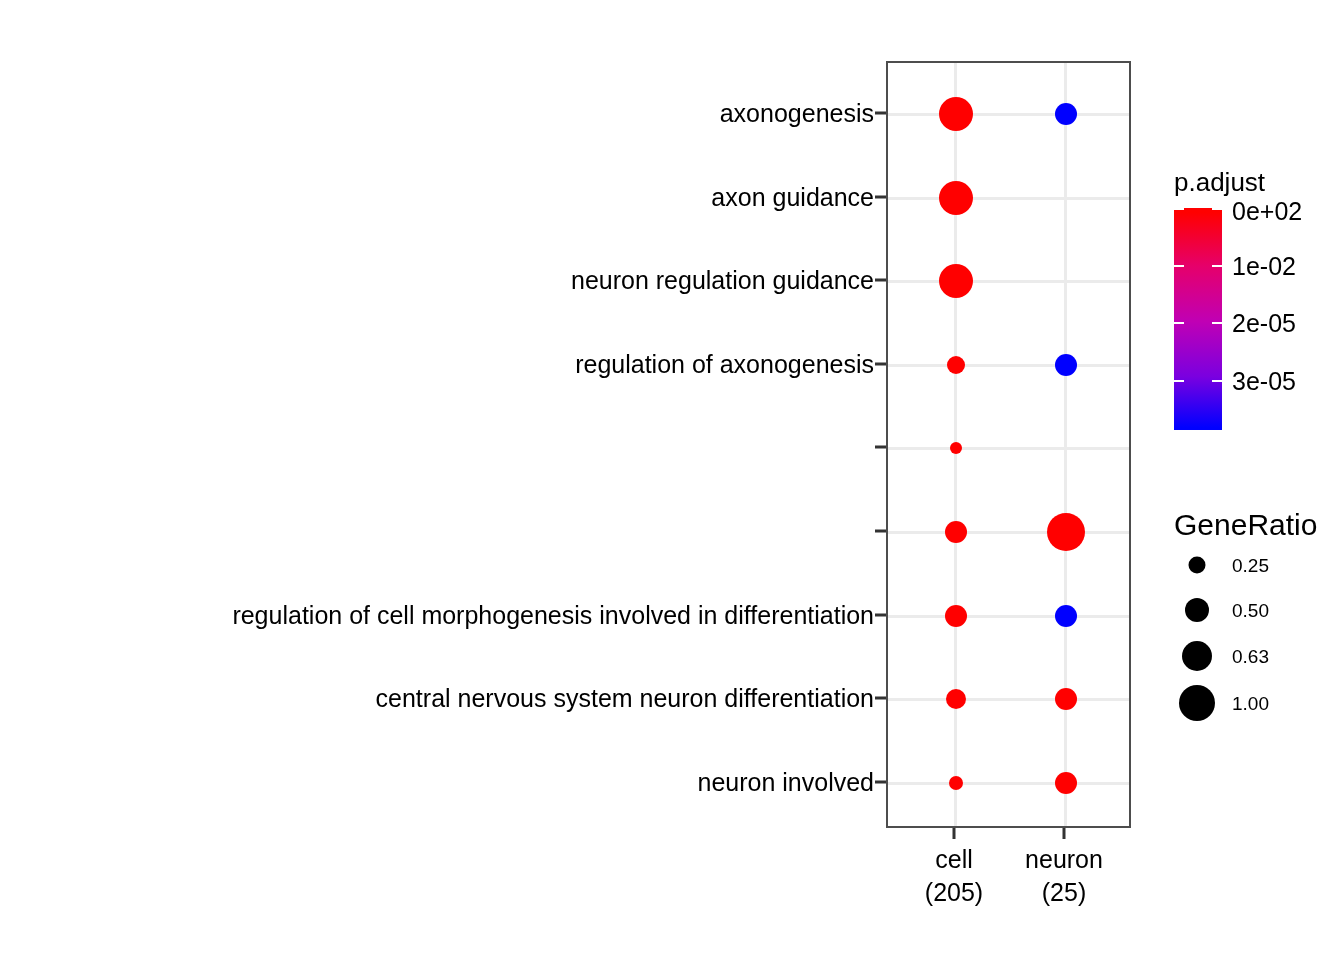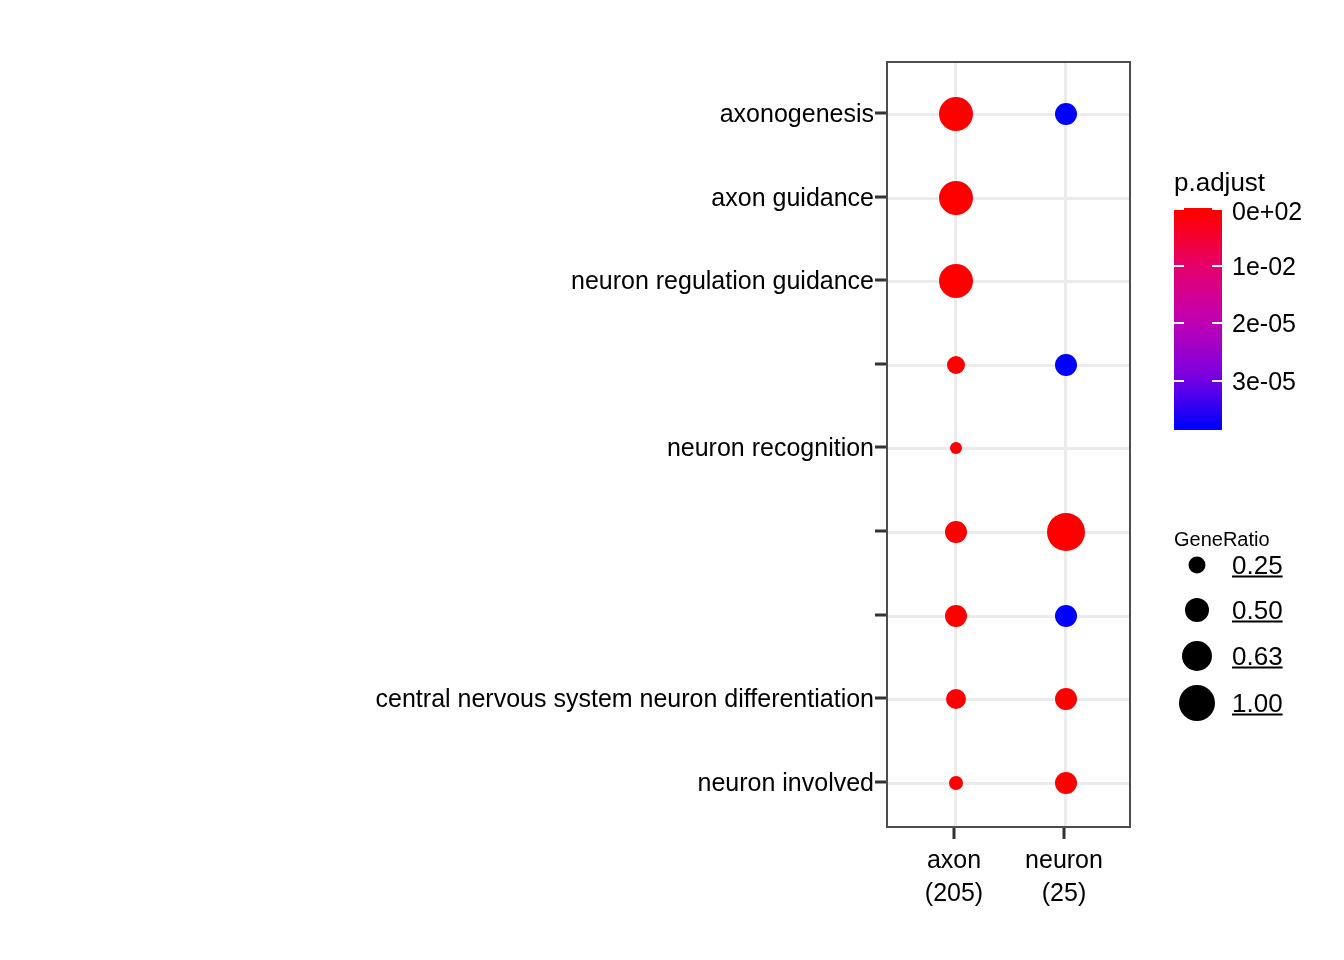--- a/index.html
+++ b/index.html
@@ -124,61 +124,61 @@
     left: 1232px;
     font-size: 25px;
     line-height: 25px;
     transform: translateY(-50%);
     white-space: nowrap;
   }
 
   #legend-generatio-title {
     position: absolute;
     left: 1174px;
-    top: 524px;
-    font-size: 20px;
+    top: 510px;
+    font-size: 30px;
     line-height: 30px;
     white-space: nowrap;
   }
   .gr-dot {
     position: absolute;
     left: 1197px;
     background: #000000;
     border-radius: 50%;
     transform: translate(-50%, -50%);
   }
   .gr-label {
     position: absolute;
     left: 1232px;
-    font-size: 26px;
+    font-size: 19px;
     line-height: 25px;
     transform: translateY(-50%);
     white-space: nowrap;
-    text-decoration: underline;
   }
 </style>
 </head>
 <body>
 
 <div id="root">
 
   <div class="ytick" style="top:113px"></div>
   <div class="ytick" style="top:197px"></div>
   <div class="ytick" style="top:280px"></div>
   <div class="ytick" style="top:364px"></div>
   <div class="ytick" style="top:447px"></div>
   <div class="ytick" style="top:531px"></div>
   <div class="ytick" style="top:615px"></div>
   <div class="ytick" style="top:698px"></div>
   <div class="ytick" style="top:782px"></div>
 
   <div class="ylab" style="top:113px; right:470px">axonogenesis</div>
   <div class="ylab" style="top:197px; right:470px">axon guidance</div>
   <div class="ylab" style="top:280px; right:470px">neuron regulation guidance</div>
-  <div class="ylab" style="top:447px; right:470px">neuron recognition</div>
+  <div class="ylab" style="top:364px; right:470px">regulation of axonogenesis</div>
+  <div class="ylab" style="top:615px; right:470px">regulation of cell morphogenesis involved in differentiation</div>
   <div class="ylab" style="top:698px; right:470px">central nervous system neuron differentiation</div>
   <div class="ylab" style="top:782px; right:470px">neuron involved</div>
 
   <div id="panel">
 
     <div class="hgrid" style="top:50px"></div>
     <div class="hgrid" style="top:134px"></div>
     <div class="hgrid" style="top:217px"></div>
     <div class="hgrid" style="top:301px"></div>
     <div class="hgrid" style="top:384px"></div>
@@ -212,21 +212,21 @@
     <div class="dot" style="left:178px; top:636px; width:22px; height:22px; background:#ff0000;"></div>
 
     <div class="dot" style="left:68px;  top:720px; width:14px; height:14px; background:#ff0000;"></div>
     <div class="dot" style="left:178px; top:720px; width:22px; height:22px; background:#ff0000;"></div>
   </div>
 
   <div class="xtick" style="left:954px"></div>
   <div class="xtick" style="left:1064px"></div>
 
   <div class="xlab" style="left:954px">
-    <div>axon</div>
+    <div>cell</div>
     <div>(205)</div>
   </div>
   <div class="xlab" style="left:1064px">
     <div>neuron</div>
     <div>(25)</div>
   </div>
 
   <div id="legend-padjust-title">p.adjust</div>
   <div id="colorbar">
     <div id="colorbar-inner">

